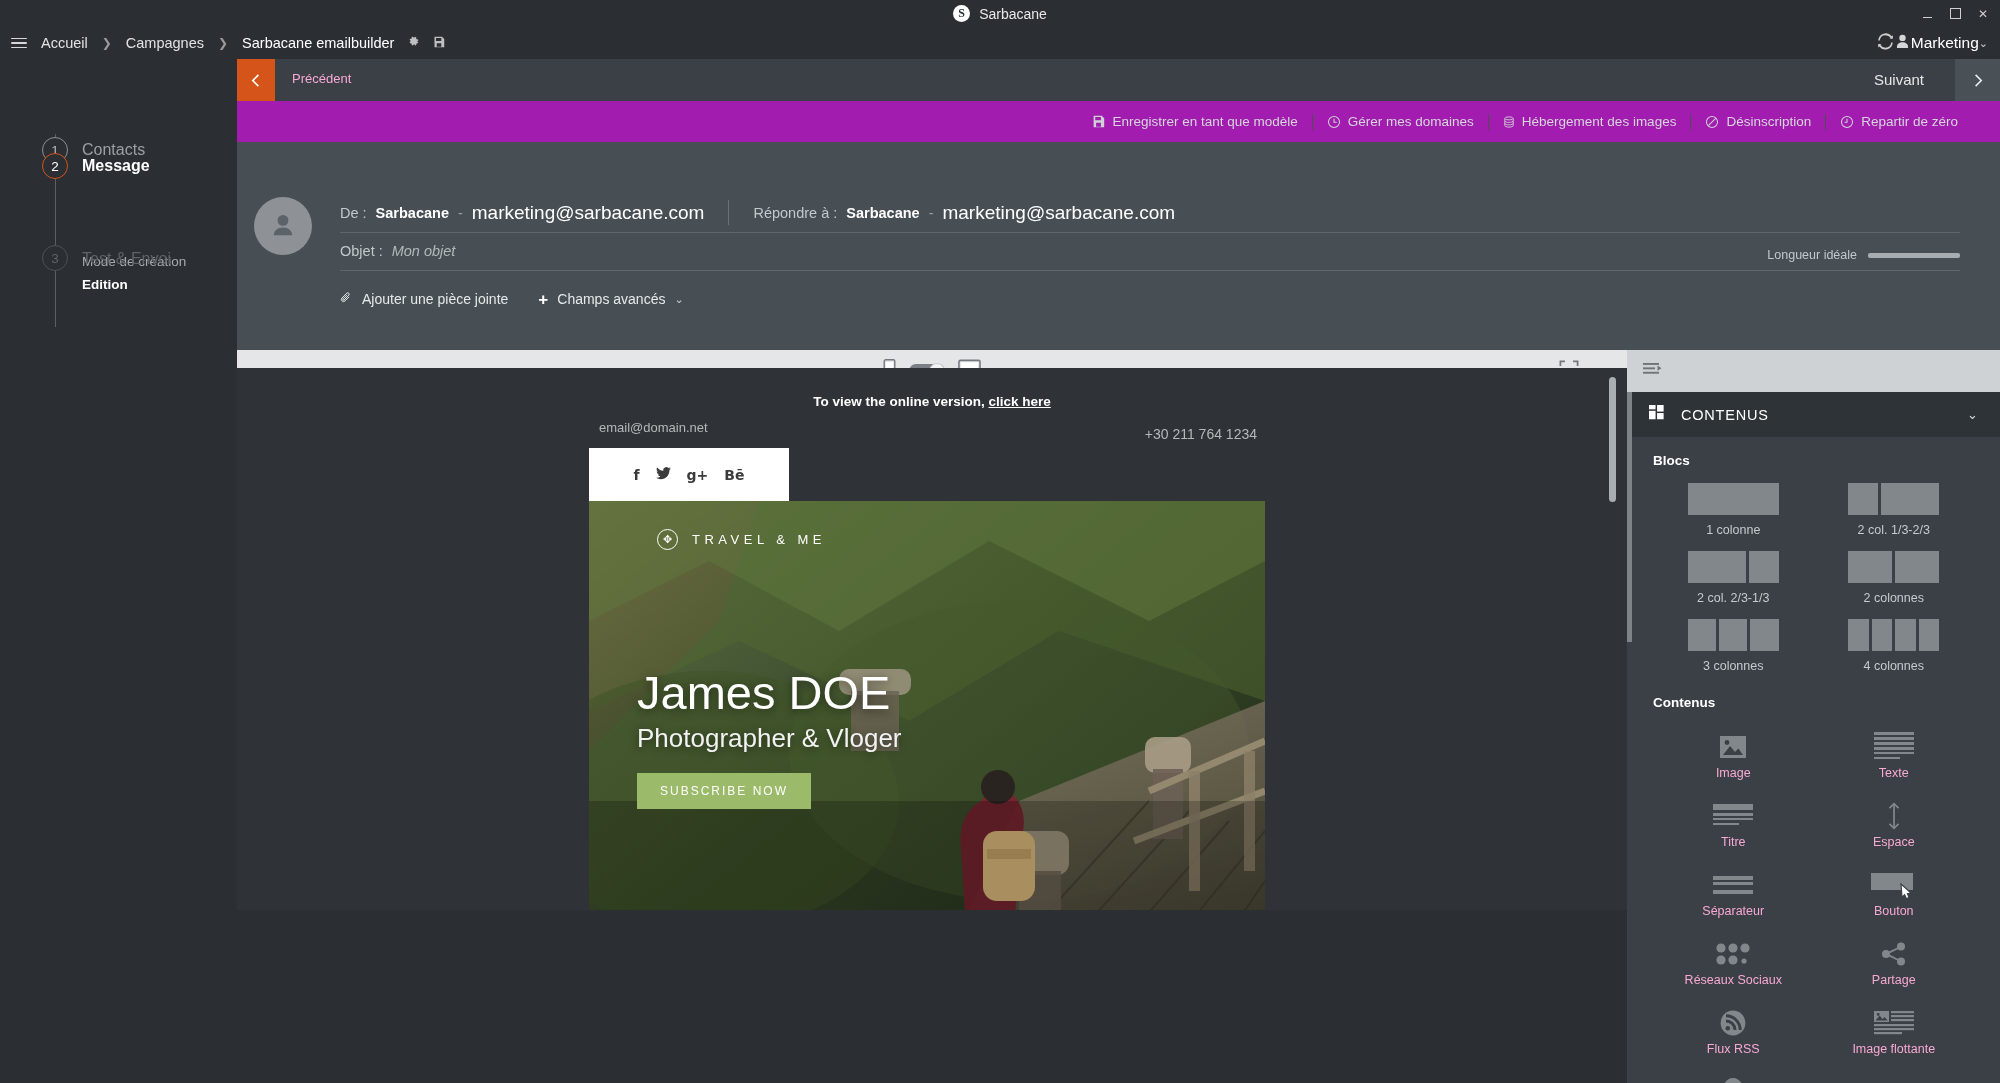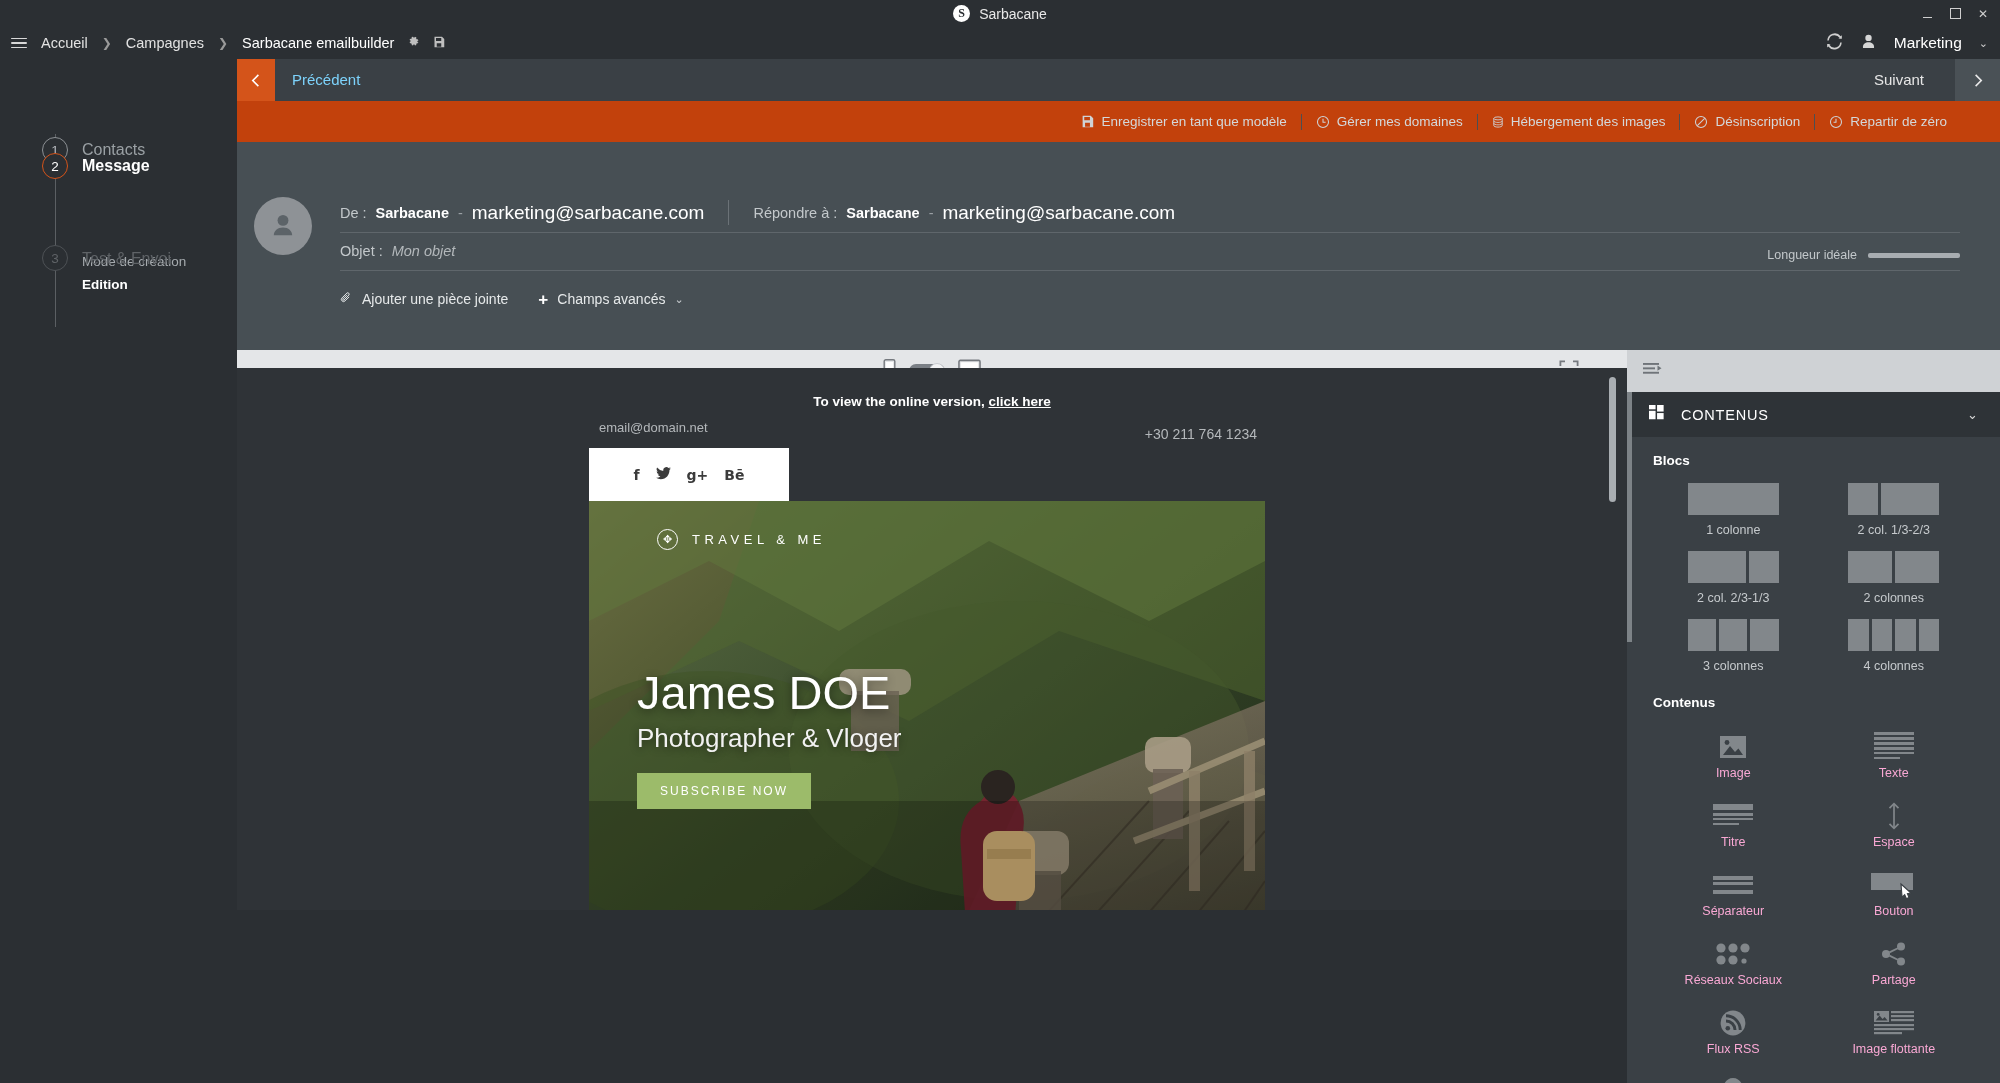--- a/index.html
+++ b/index.html
@@ -46,21 +46,21 @@
     display: flex; align-items: center;
   }
   .burger { margin-left: 11px; width: 16px; display: flex; flex-direction: column; gap: 3px; cursor: pointer; }
   .burger span { display: block; height: 1.5px; background: #d8d8d8; border-radius: 1px; }
   .crumb { color: #e2e2e2; font-size: 14.5px; margin-left: 14px; cursor: pointer; }
   .crumb.current { color: #ffffff; }
   .crumb-sep { color: #9a9a9a; font-size: 12px; margin-left: 14px; }
   .mini-icon { color: #bfbfbf; font-size: 13px; margin-left: 13px; cursor: pointer; }
   .menubar-right {
     position: absolute; right: 12px; top: 0; height: 32px;
-    display: flex; align-items: center; gap: 17px;
+    display: flex; align-items: center; 
   }
   .sync-icon { color: #cfcfcf; font-size: 16px; cursor: pointer; }
   .user-icon { color: #d6d6d6; font-size: 16px; cursor: pointer; }
   .acct-name { color: #ffffff; font-size: 15.5px; }
   .acct-caret { color: #cfcfcf; font-size: 11px; cursor: pointer; }
 
   
   .rail {
     position: absolute; left: 0; top: 59px; width: 237px; height: 1024px;
     background: #2b2f33;
@@ -89,35 +89,35 @@
   .navbar {
     position: absolute; left: 237px; top: 59px; width: 1763px; height: 42px;
     background: #3a4045;
   }
   .prev-btn {
     position: absolute; left: 0; top: 0; width: 38px; height: 42px;
     background: #d4541a; color: #ffffff;
     display: flex; align-items: center; justify-content: center;
     font-size: 17px; cursor: pointer;
   }
-  .prev-label { position: absolute; left: 55px; top: 12px; color: #7dd3fc; font-size: 15px; cursor: pointer; }
+  .prev-label { position: absolute; left: 55px; top: 12px; color: #f9a8d4; font-size: 13px; cursor: pointer; }
   .next-label { position: absolute; right: 76px; top: 12px; color: #e6e6e6; font-size: 15px; cursor: pointer; }
   .next-btn {
     position: absolute; right: 0; top: 0; width: 45px; height: 42px;
     background: #4a5156; color: #e8e8e8;
     display: flex; align-items: center; justify-content: center;
     font-size: 17px; cursor: pointer;
   }
 
   
   .actionbar {
     position: absolute; left: 237px; top: 101px; width: 1763px; height: 41px;
-    background: #c2410c;
+    background: #a21caf;
     display: flex; align-items: center; justify-content: flex-end;
-    padding-right: 39px;
+    padding-right: 28px;
   }
   .act {
     display: flex; align-items: center; gap: 7px;
     color: #d4d8da; font-size: 13.5px; cursor: pointer;
     padding: 0 14px; white-space: nowrap;
   }
   .act-div { width: 1px; height: 16px; background: #4a4f53; }
   .act-ico { display: inline-flex; align-items: center; color: #cfd3d6; }
 
   

